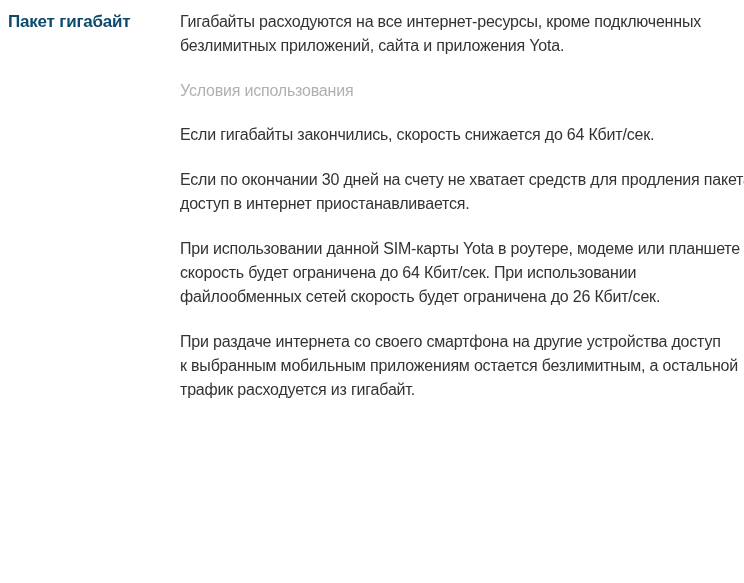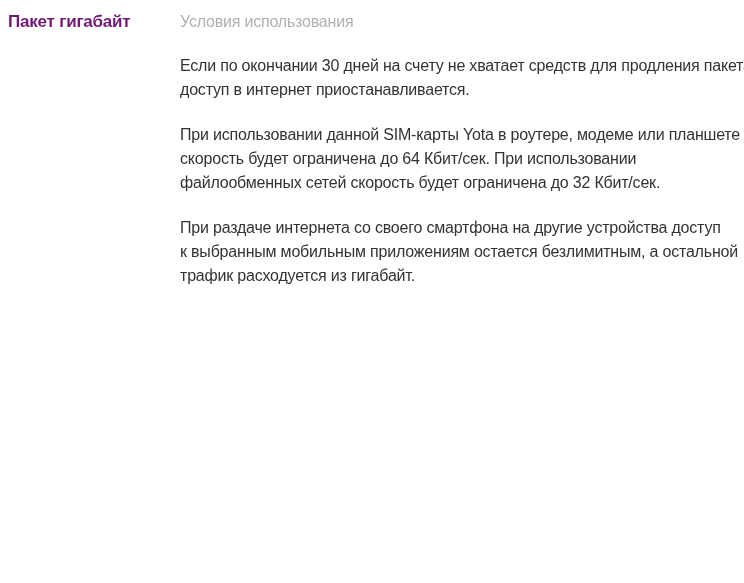--- a/index.html
+++ b/index.html
@@ -21,21 +21,21 @@
   }
   .label-col {
     width: 172px;
     flex-shrink: 0;
   }
   .section-label {
     margin: 0;
     font-size: 17px;
     line-height: 24px;
     font-weight: bold;
-    color: #701a75;
+    color: #0c4a6e;
     letter-spacing: -0.2px;
   }
   .desc-col {
     flex: 1;
     min-width: 0;
   }
   .desc-col p {
     margin: 0 0 21px 0;
     font-size: 16px;
     line-height: 24px;
@@ -52,23 +52,26 @@
   }
 </style>
 </head>
 <body>
 
 <div class="section-row">
   <div class="label-col">
     <h3 class="section-label">Пакет гигабайт</h3>
   </div>
   <div class="desc-col">
+    <p>Гигабайты расходуются на все интернет-ресурсы, кроме подключенных
+безлимитных приложений, сайта и приложения Yota.</p>
     <p class="terms-heading">Условия использования</p>
+    <p>Если гигабайты закончились, скорость снижается до 64 Кбит/сек.</p>
     <p>Если по окончании 30 дней на счету не хватает средств для продления пакета,
 доступ в интернет приостанавливается.</p>
     <p>При использовании данной SIM-карты Yota в роутере, модеме или планшете
 скорость будет ограничена до 64 Кбит/сек. При использовании
-файлообменных сетей скорость будет ограничена до 32 Кбит/сек.</p>
+файлообменных сетей скорость будет ограничена до 26 Кбит/сек.</p>
     <p>При раздаче интернета со своего смартфона на другие устройства доступ
 к выбранным мобильным приложениям остается безлимитным, а остальной
 трафик расходуется из гигабайт.</p>
   </div>
 </div>
 
 </body></html>

